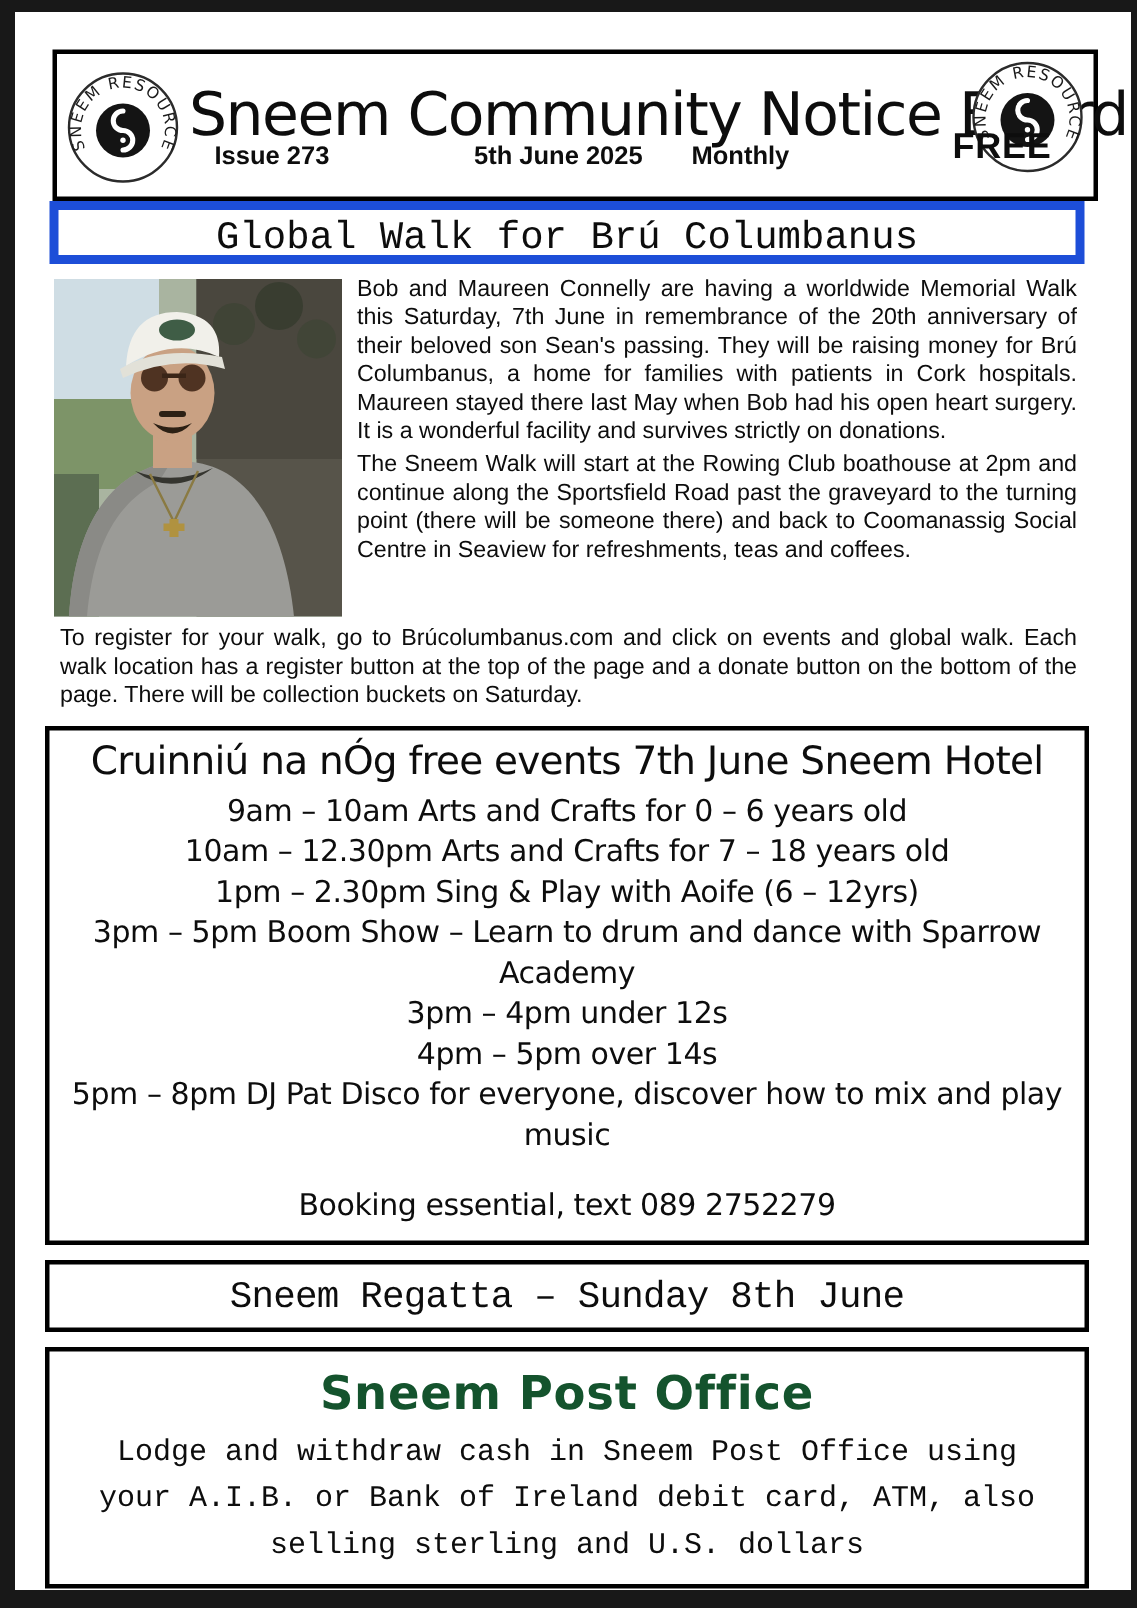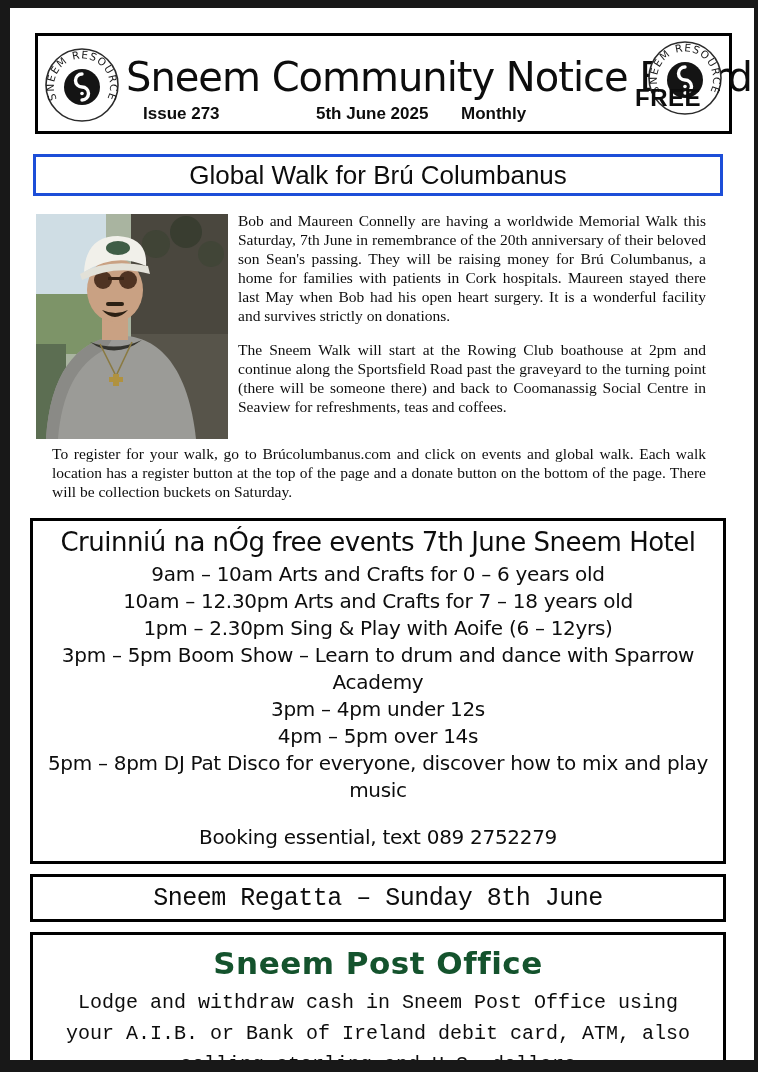--- a/index.html
+++ b/index.html
@@ -27,48 +27,48 @@
   .logo { position:absolute; width:76px; height:76px; }
   .logo-left { left:6px; top:11px; }
   .logo-right { right:6px; top:4px; }
   .masthead-title {
     padding:18px 88px 0 88px;
     text-align:center;
     font-family:"DejaVu Sans", sans-serif;
     font-size:40px; font-weight:500; letter-spacing:-1px;
     white-space:nowrap;
   }
-  .meta { position:absolute; bottom:7px; font-weight:bold; font-size:17px; }
+  .meta { position:absolute; bottom:17px; font-weight:bold; font-size:17px; }
   .meta-issue { left:105px; }
   .meta-date  { left:278px; }
   .meta-freq  { left:423px; }
   .meta-free  { right:28px; bottom:19px; font-weight:bold; font-size:24px; letter-spacing:.5px; }
 
   
   .banner {
-    margin:20px 31px 0 23px;
-    border:3px solid #1d4ed8;
-    text-align:center;
-    font-family:Liberation Sans, sans-serif;
+    margin:0 31px 0 23px;
+    border:6px solid #1d4ed8;
+    text-align:center;
+    font-family:Liberation Mono, monospace;
   }
   .gw-title-banner { height:42px; line-height:37px; font-size:26px; }
 
   
   .gw-content {
     margin:8px 32px 0 26px;
     font-size:15.5px; line-height:1.22;
     text-align:justify;
   }
   .photo {
     float:left; width:192px; height:225px;
     margin:2px 10px 4px 0;
     background:#6b7a63;
   }
   .photo svg { display:block; width:100%; height:100%; }
-  .gw-content p { margin:16px;font-family:Liberation Serif, serif; }
+  .gw-content p { margin:4px; }
   .gw-full { clear:left; padding-top:2px; }
 
   
   .cruinniu-box {
     margin:10px 28px 0 20px;
     border:3px solid #000;
     text-align:center;
     font-family:"DejaVu Sans", sans-serif;
     padding:6px 4px 10px;
   }

